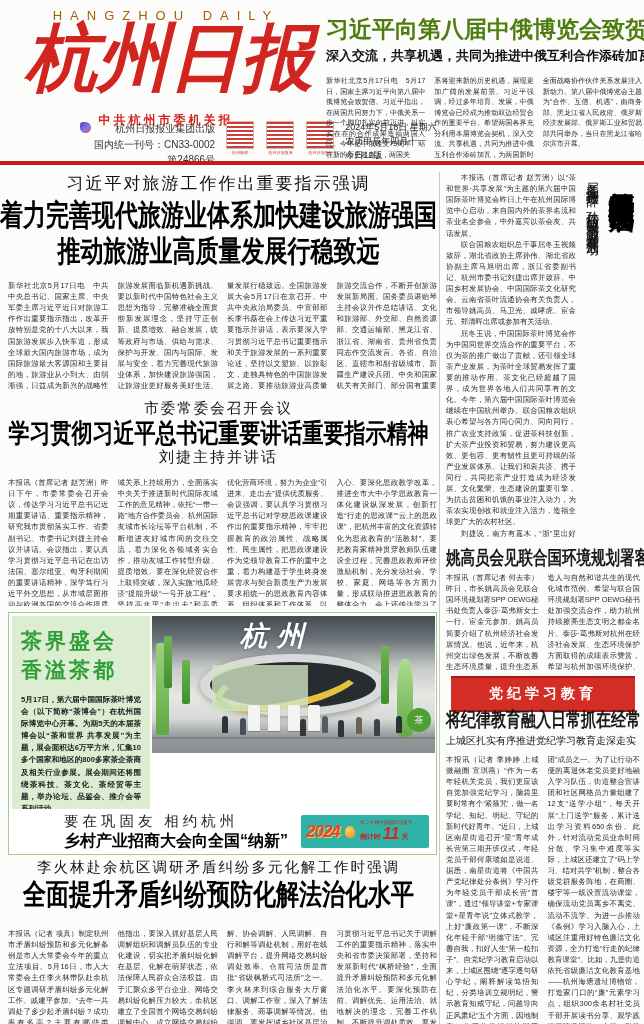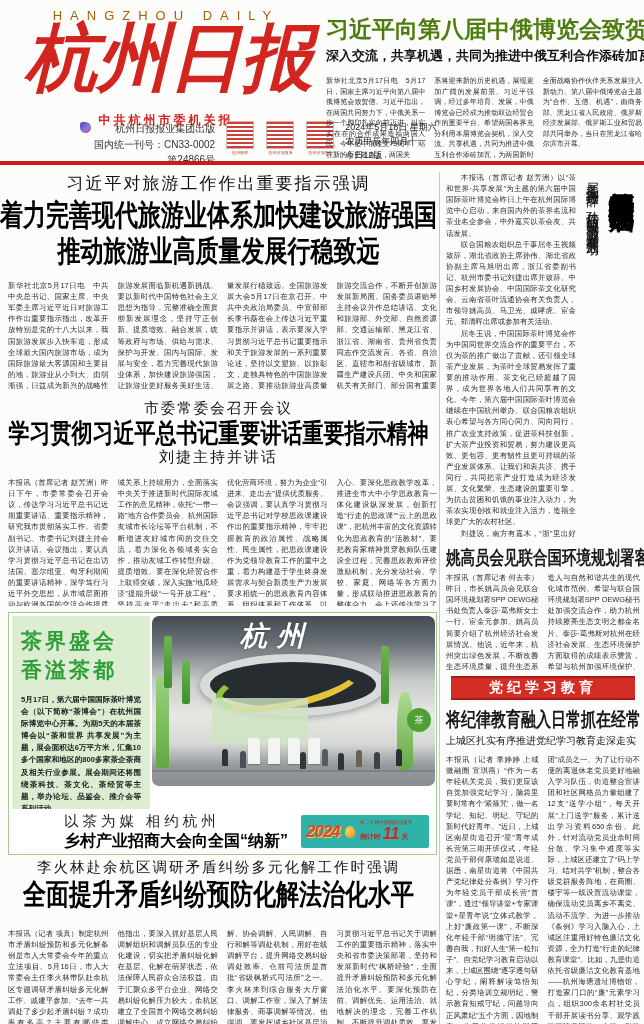--- a/index.html
+++ b/index.html
@@ -48,22 +48,22 @@
   .lk2 { top:399px; left:0; width:437px; font-size:14.5px; }
   .lh2 { top:414px; left:0; width:437px; font-size:21px; line-height:30px; transform:scale(1,1.25); transform-origin:top center; }
   .lh2s { top:448px; left:0; width:437px; font-size:15px; }
   .l-body2 { top:477px; left:8px; width:429px; height:129px; }
 
   
   .tea-frame { top:612px; left:8px; width:429px; height:243px; border:1px solid #a3cc93; background:#fff; }
   .greenbox { position:absolute; left:3px; top:3px; width:138px; height:221px; background:#dcedd2; padding:10px 9px; overflow:hidden; }
   .gb-title { font-size:21px; font-weight:900; color:#2f9e38; letter-spacing:3px; line-height:1.4; }
   .gb-body { margin-top:9px; font-size:7.6px; font-weight:bold; line-height:1.6; text-align:justify; color:#222; }
-  .photo { position:absolute; left:143px; top:3px; width:283px; height:170px; overflow:hidden;
-           background:linear-gradient(#454b52 0%,#697077 16%,#c7cac7 38%,#e6e8e4 58%,#d6d9d5 75%,#95999c 88%,#8a8e91 100%);border-radius:7px; }
+  .photo { position:absolute; left:143px; top:3px; width:283px; height:137px; overflow:hidden;
+           background:linear-gradient(#454b52 0%,#697077 16%,#c7cac7 38%,#e6e8e4 58%,#d6d9d5 75%,#95999c 88%,#8a8e91 100%); }
   .ph-hz { position:absolute; top:2px; left:88px; font-family:"Liberation Serif",serif; font-style:italic;
            font-weight:bold; font-size:27px; color:#fff; letter-spacing:10px; text-shadow:0 0 3px rgba(0,0,0,.35); }
   .ph-ring { position:absolute; top:38px; left:48px; width:186px; height:62px; border-radius:50%;
              background:#d9dbda; box-shadow:0 2px 6px rgba(0,0,0,.3); }
   .ph-ring-in { position:absolute; top:8px; left:10px; right:10px; bottom:8px; border-radius:50%; background:#272c31; }
   .ph-arc { position:absolute; top:6px; left:14px; width:150px; height:48px; border-radius:50%;
             border:7px solid transparent; border-left-color:#8cc63e; border-bottom-color:#e3c33b;
             transform:rotate(-12deg); }
   .ph-pillar-l { position:absolute; left:4px; bottom:18px; width:13px; height:92px;
                  background:linear-gradient(#9cd27f,#5fa843); border-radius:3px; }
@@ -103,21 +103,21 @@
   .tea-row { position:absolute; top:2px; left:0; width:194px; height:368px; display:flex; }
   .tea-body { width:130px; height:368px; overflow:hidden; margin-right:3px; }
   .tea-body p { text-indent:2em; }
   .tea-sub { writing-mode:vertical-rl; font-family:"Liberation Serif",serif; font-size:13px; letter-spacing:2px;
              width:22px; height:360px; color:#111; margin-right:3px; overflow:hidden; }
   .tea-head { writing-mode:vertical-rl; font-size:26px; font-weight:900; width:36px; height:368px;
               letter-spacing:1px; color:#000; overflow:hidden; }
   .unep-head { position:absolute; top:376px; left:0; width:194px; text-align:center; font-size:14.5px; font-weight:900;
                white-space:nowrap; transform:scale(1,1.3); transform-origin:top center; }
   .unep-body { position:absolute; top:402px; left:0; width:194px; height:98px; }
-  .disc-banner { position:absolute; top:506px; left:5px; width:184px; height:24px; background:#d32d26;
+  .disc-banner { position:absolute; top:506px; left:5px; width:184px; height:36px; background:#d32d26;
                  border-top:2px solid #a81a15; border-bottom:2px solid #a81a15;
                  color:#fff; font-size:14px; font-weight:bold; letter-spacing:4px;
                  display:flex; align-items:center; justify-content:center; }
   .disc-head { position:absolute; top:538px; left:0; width:194px; text-align:center; font-size:15px; font-weight:900;
                white-space:nowrap; transform:scale(1,1.3); transform-origin:top center; }
   .disc-sub { position:absolute; top:564px; left:0; width:194px; font-family:"Liberation Serif",serif;
               font-size:10px; white-space:nowrap; color:#111; }
   .disc-body { position:absolute; top:584px; left:0; width:194px; height:270px; }
 </style>
 </head>
@@ -213,21 +213,21 @@
     <div class="ph-person" style="left:148px;bottom:17px;background:#33383d;"></div>
     <div class="ph-person" style="left:170px;bottom:20px;background:#555b61;"></div>
     <div class="ph-person" style="left:186px;bottom:16px;background:#2f343a;"></div>
     <div class="ph-person" style="left:204px;bottom:19px;background:#6b6257;"></div>
     <div class="ph-person" style="left:222px;bottom:17px;background:#3d4248;"></div>
     <div class="ph-person" style="left:244px;bottom:20px;background:#2c3036;"></div>
     <div class="ph-floorline"></div>
   </div>
 
   <div class="cap-bar">
-    <div class="cap-l1">以茶为媒  相约杭州</div>
+    <div class="cap-l1">要在巩固友  相约杭州</div>
     <div class="cap-l2">
       <span>乡村产业招商大会向全国“纳新”</span><span class="cap-see">&gt;&gt;&gt;详见第2版</span>
     </div>
     <div class="countdown">
       <span class="cd-year">2024</span>
       <span class="cd-mascot"></span>
       <span class="cd-right">
         <span class="cd-event">第二十届中国国际动漫节</span>
         <span class="cd-row">
           <span class="cd-label">倒计时</span>

